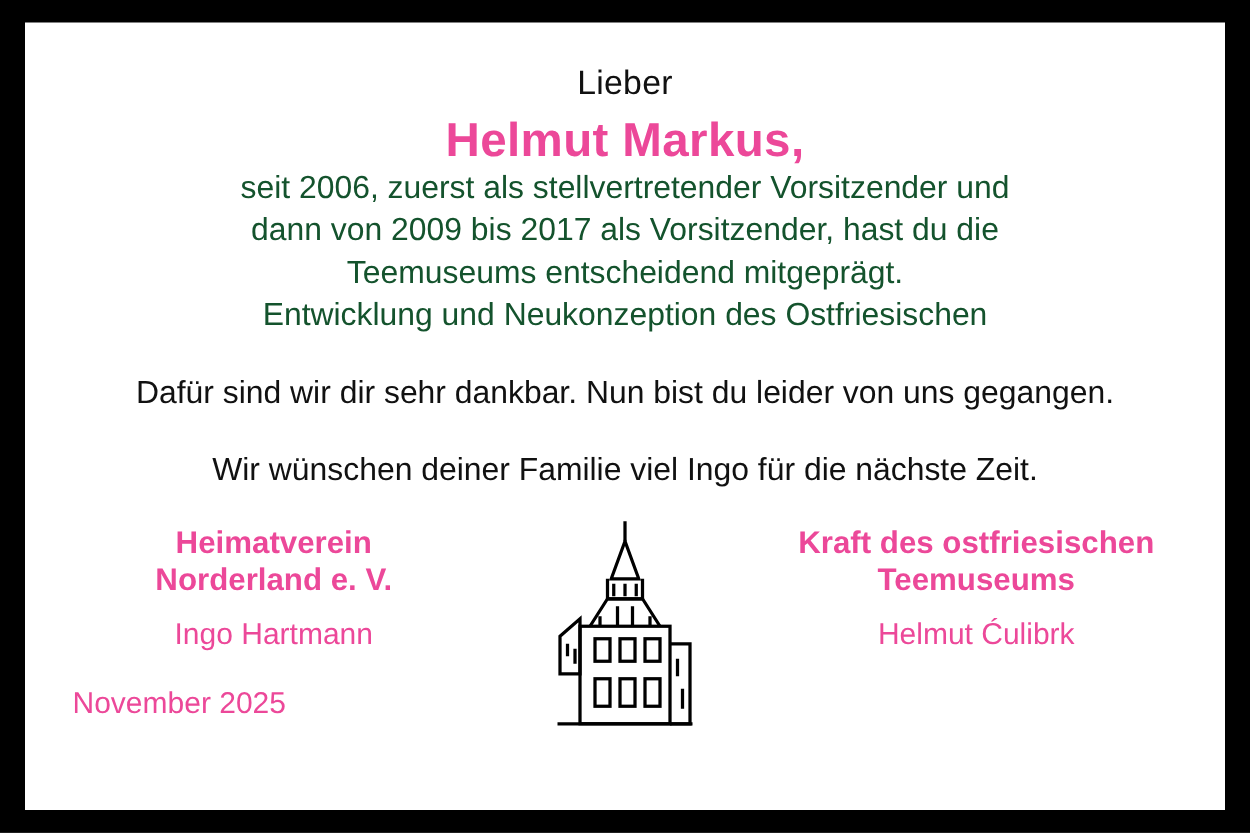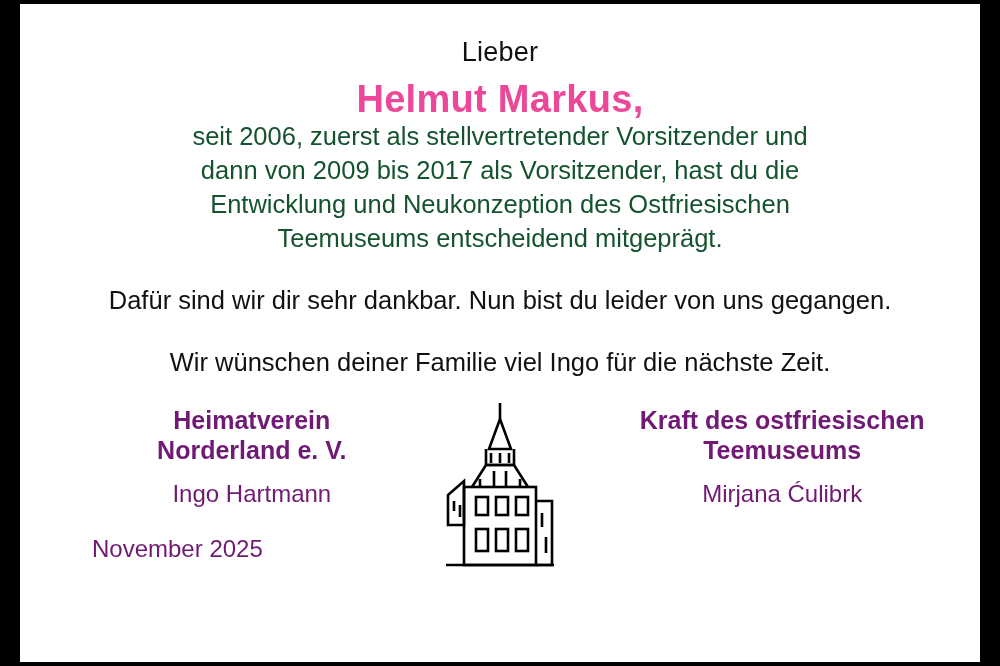--- a/index.html
+++ b/index.html
@@ -14,21 +14,21 @@
     overflow: hidden;
   }
   .obituary-frame {
     position: absolute;
     left: 0;
     top: 0;
     width: 1000px;
     height: 666px;
     background: #000000;
     box-sizing: border-box;
-    padding: 4px 20px;
+    padding: 18px 20px;
   }
   .obituary-card {
     width: 100%;
     height: 100%;
     background: #ffffff;
     box-sizing: border-box;
     position: relative;
     padding: 34px 34px 20px 34px;
     display: flex;
     flex-direction: column;
@@ -79,22 +79,21 @@
     flex: 1;
     display: flex;
     flex-direction: row;
     align-items: flex-start;
     justify-content: space-between;
     position: relative;
   }
   .sig-col {
     width: 330px;
     text-align: center;
-    color: #701a75;
-    margin-left: 34px;
+    color: #ec4899;
   }
   .sig-col.left {
     padding-top: 4px;
   }
   .sig-col.right {
     padding-top: 4px;
   }
   .org-name {
     font-size: 25px;
     font-weight: bold;
@@ -134,22 +133,22 @@
 <div class="obituary-frame">
   <div class="obituary-card">
 
     <div class="salutation">Lieber</div>
 
     <div class="honoree-name">Helmut Markus,</div>
 
     <div class="body-block">
       <span class="line">seit 2006, zuerst als stellvertretender Vorsitzender und</span>
       <span class="line">dann von 2009 bis 2017 als Vorsitzender, hast du die</span>
+      <span class="line">Teemuseums entscheidend mitgeprägt.</span>
       <span class="line">Entwicklung und Neukonzeption des Ostfriesischen</span>
-      <span class="line">Teemuseums entscheidend mitgeprägt.</span>
     </div>
 
     <div class="gratitude-block">
       <span class="line">Dafür sind wir dir sehr dankbar.</span>
       <span class="line">Nun bist du leider von uns gegangen.</span>
     </div>
 
     <div class="wish-line">Wir wünschen deiner Familie viel Ingo für die nächste Zeit.</div>
 
     <div class="signature-area">
@@ -194,19 +193,19 @@
             <line x1="12" y1="164" x2="120" y2="164"></line>
           </g>
         </svg>
       </div>
 
       <div class="sig-col right">
         <div class="org-name">
           <span>Kraft des ostfriesischen</span>
           <span class="l2">Teemuseums</span>
         </div>
-        <div class="person-name">Mirjana Ćulibrk</div>
+        <div class="person-name">Helmut Ćulibrk</div>
       </div>
 
     </div>
 
   </div>
 </div>
 
 </body></html>

